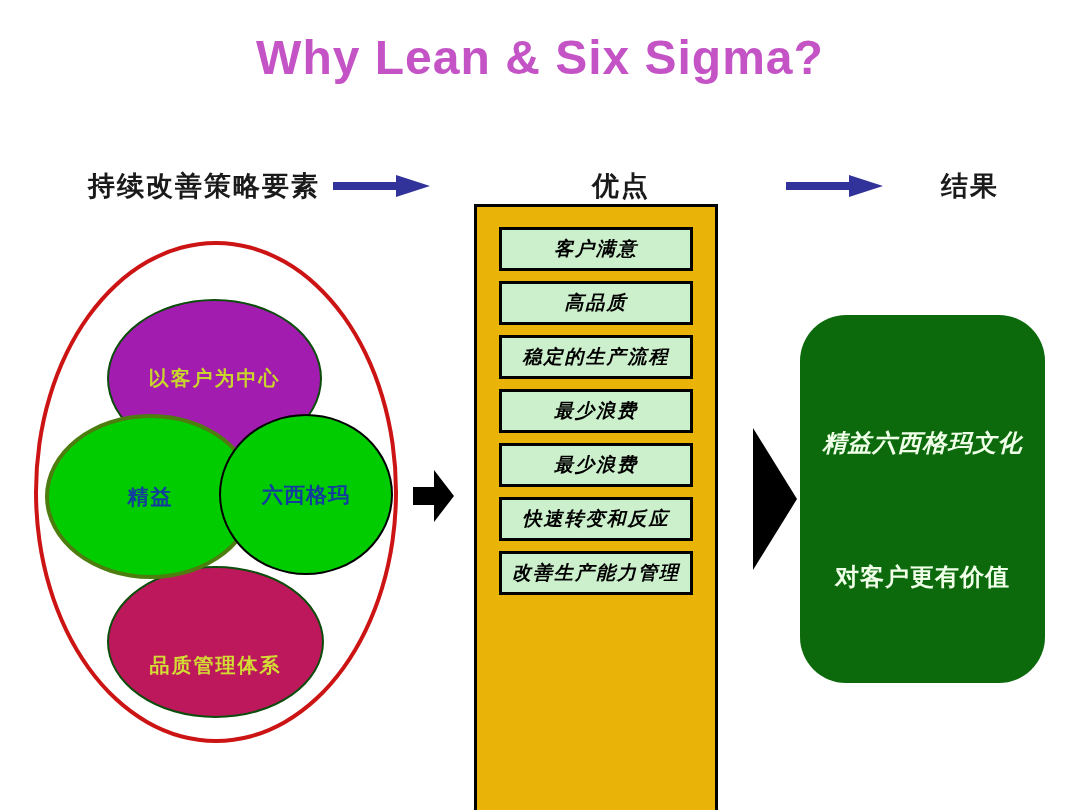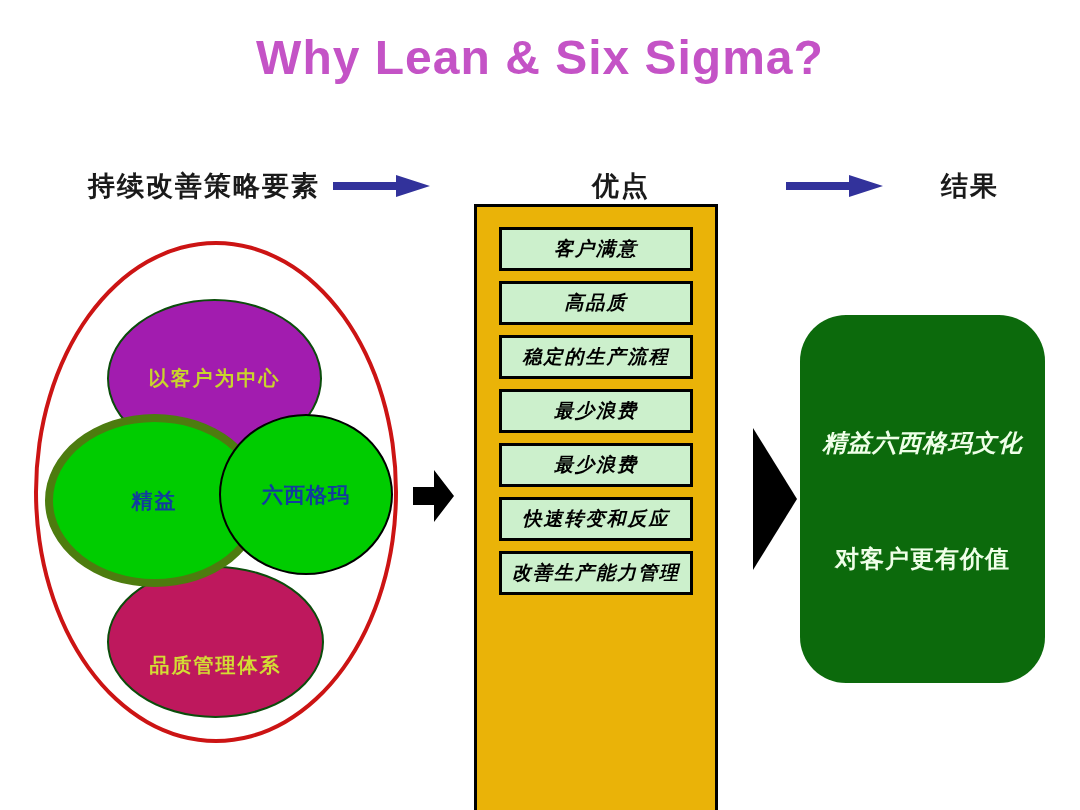--- a/index.html
+++ b/index.html
@@ -45,21 +45,21 @@
     color:#c9d42c;font-size:20px;z-index:2;letter-spacing:2px;
   }
   #ellipse-bottom{
     left:107px;top:566px;width:217px;height:152px;
     background:#be185d;border:2px solid #0b4d0b;
     color:#d3dc34;font-size:20px;z-index:2;letter-spacing:2px;
     align-items:center;padding-top:46px;box-sizing:border-box;
   }
   #ellipse-left{
     left:45px;top:414px;width:203px;height:157px;
-    background:#00cc00;border:8px solid #4d7c0f;
+    background:#00cc00;border:4px solid #4d7c0f;
     color:#123c9e;font-size:21px;z-index:3;letter-spacing:2px;
   }
   #ellipse-right{
     left:219px;top:414px;width:170px;height:157px;
     background:#00cc00;border:2px solid #000;
     color:#123c9e;font-size:21px;z-index:4;letter-spacing:1px;
   }
   .black-arrow{position:absolute;z-index:5;}
   #black-arrow-1{left:413px;top:470px;}
   #black-arrow-2{left:753px;top:428px;}
@@ -82,21 +82,21 @@
   
   .result-box{
     position:absolute;left:800px;top:315px;width:245px;height:368px;
     background:#0c6a0c;border-radius:46px;z-index:2;
   }
   .result-line{
     position:absolute;left:0;width:100%;text-align:center;
     color:#efffe8;font-size:24px;font-weight:bold;letter-spacing:1px;
   }
   #result-line-1{top:112px;font-style:italic;}
-  #result-line-2{top:228px;}
+  #result-line-2{top:246px;}
 </style>
 </head>
 <body>
 
 <div class="slide">
 
   <div class="title">Why Lean &amp; Six Sigma?</div>
 
   <div class="col-header" id="hdr-strategy">持续改善策略要素</div>
   <svg class="blue-arrow" id="blue-arrow-1" width="98" height="24" viewBox="0 0 98 24">

